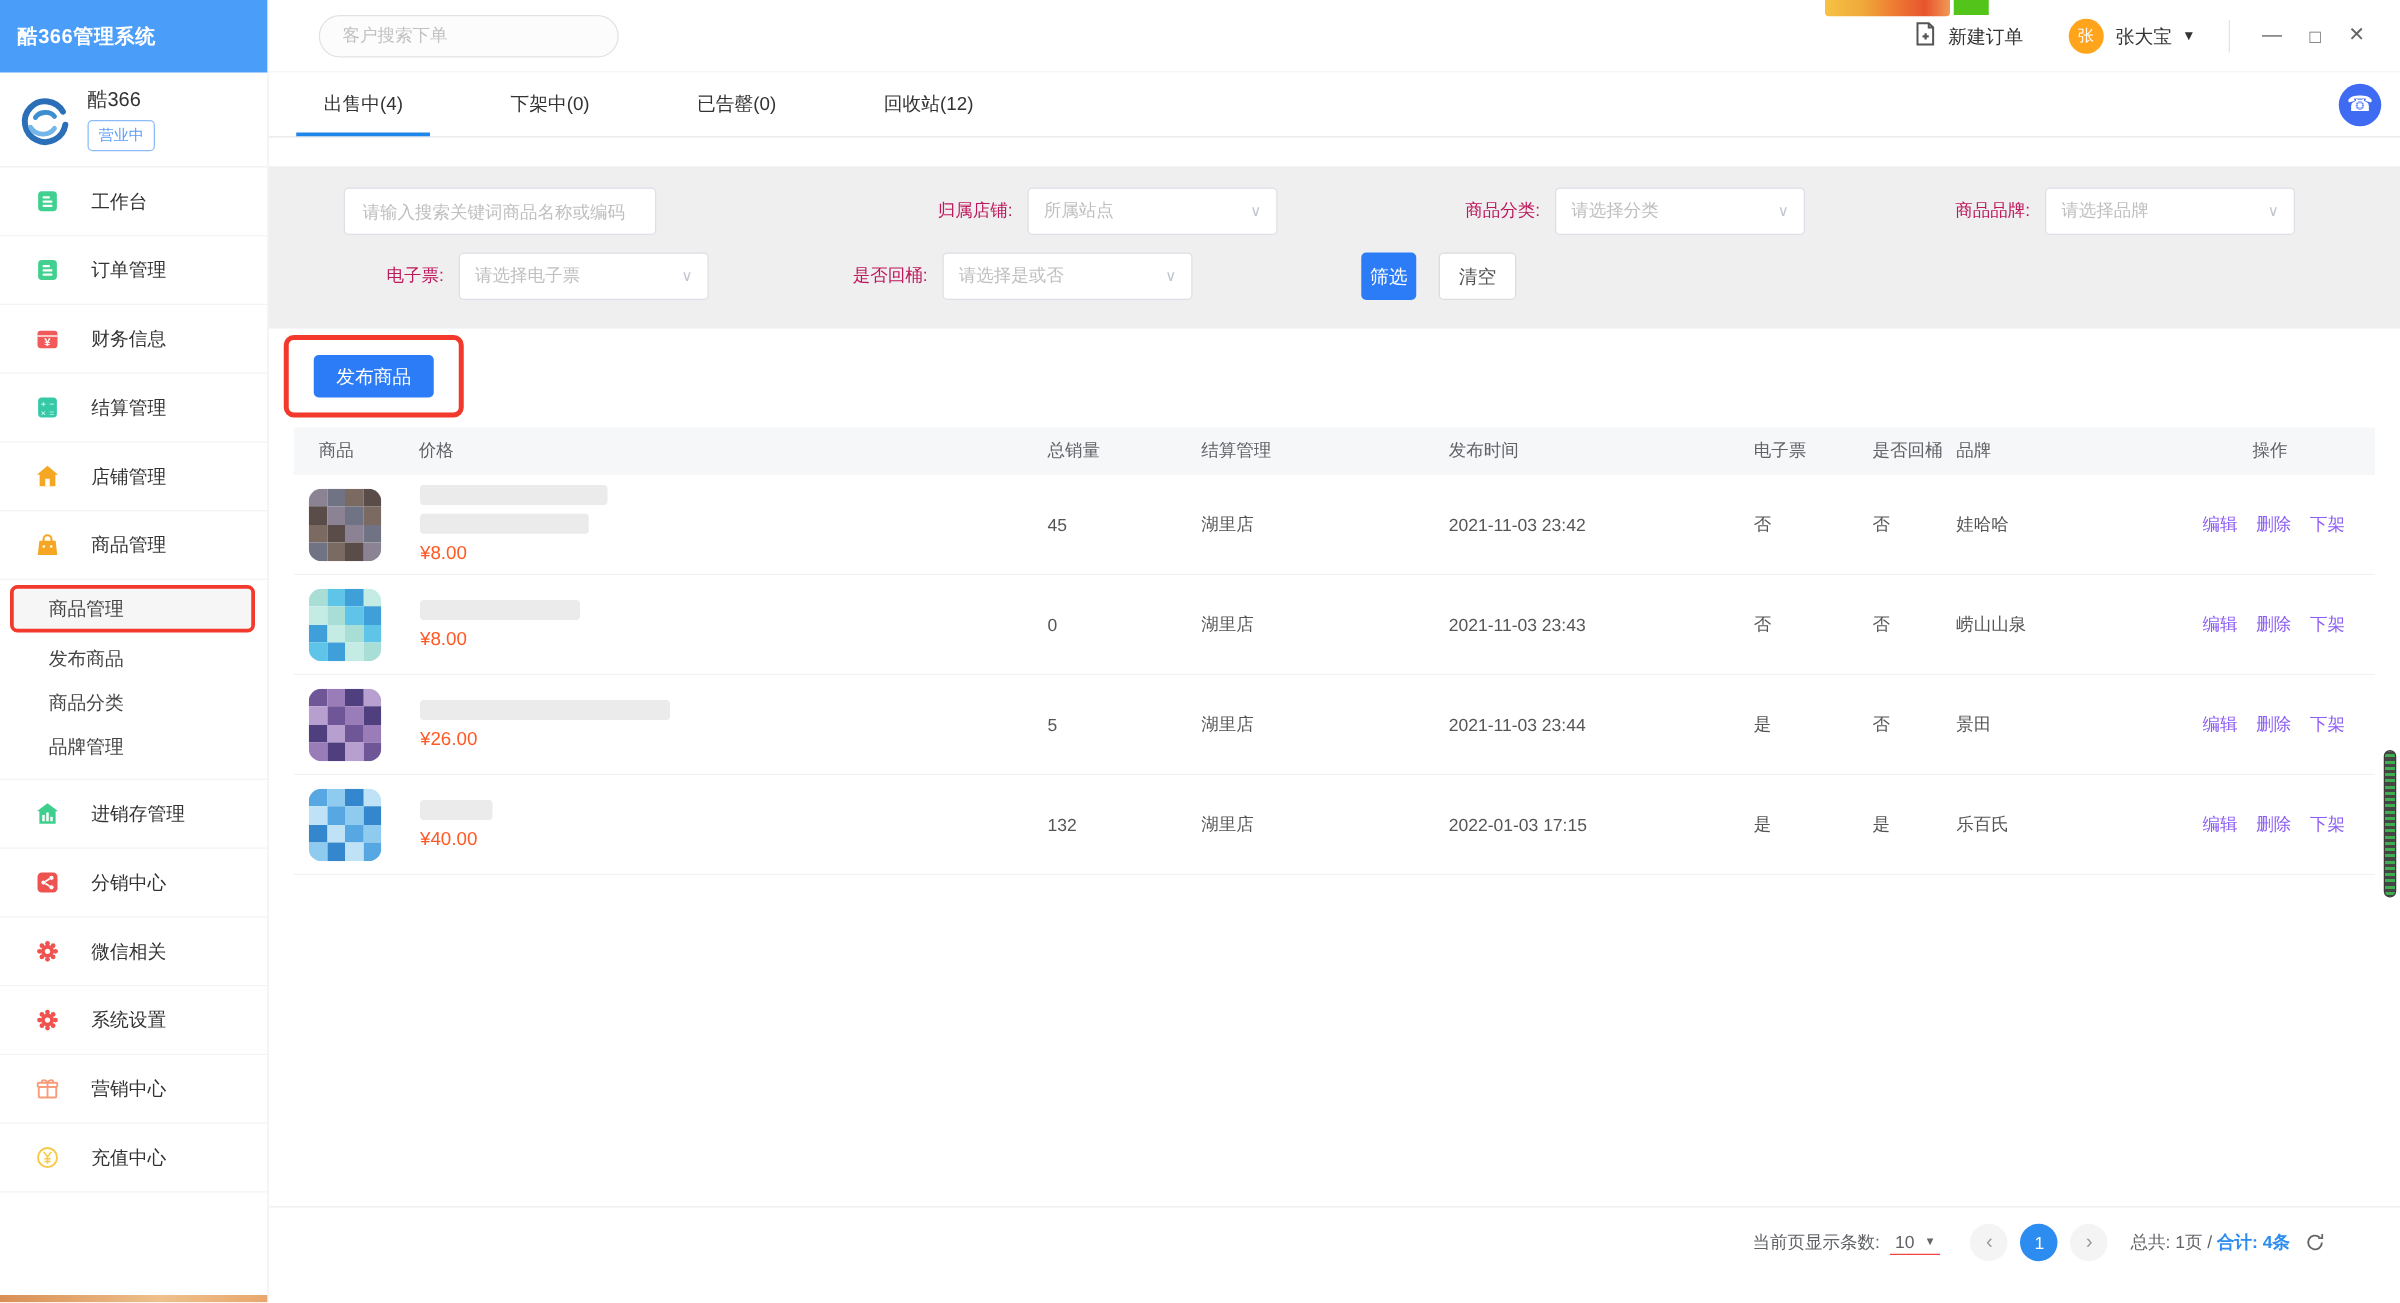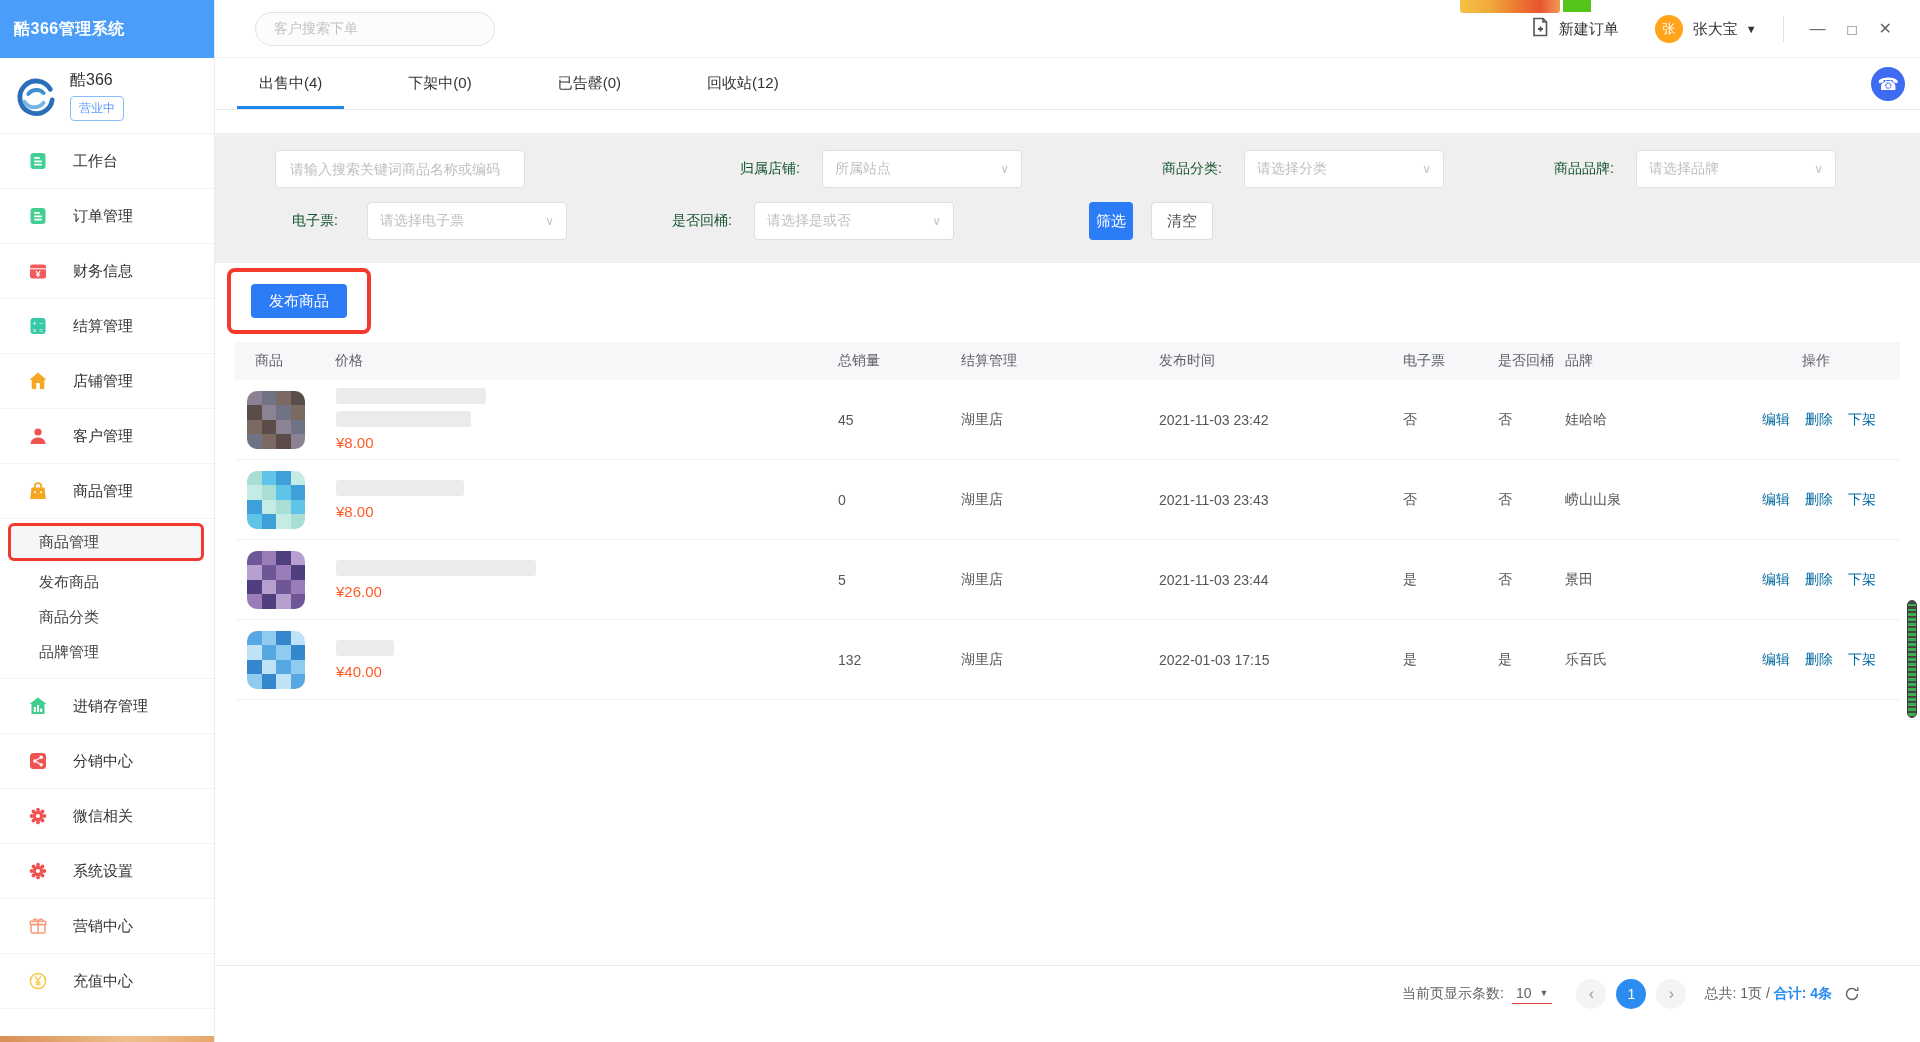--- a/index.html
+++ b/index.html
@@ -65,21 +65,21 @@
     font-size:15px; color:#333; cursor:pointer; }
   .tab.active::after { content:""; position:absolute; left:0; right:0; bottom:0; height:3px;
     background:#1f87ea; }
   .support { position:absolute; right:15px; top:9px; width:34px; height:34px; border-radius:50%;
     background:#3f6bf3; color:#fff; font-size:17px; display:flex; align-items:center;
     justify-content:center; cursor:pointer; }
 
   .content { flex:1; background:#fff; display:flex; flex-direction:column; overflow:hidden; }
   .filter-panel { margin-top:23px; background:#efefef; padding:17px 0 5px 0; flex:0 0 130px; }
   .f-row { display:flex; align-items:center; height:38px; margin-bottom:14px; }
-  .f-label { width:80px; text-align:center; font-size:14px; color:#14532d; margin-right:12px; white-space:nowrap; }
+  .f-label { width:80px; text-align:right; font-size:14px; color:#be185d; margin-right:12px; white-space:nowrap; }
   .f-input { width:250px; height:38px; margin-left:60px; border:1px solid #dcdfe6; border-radius:4px;
     background:#fff; padding:0 14px; font-size:14px; color:#333; outline:none;
     font-family:"Liberation Sans","DejaVu Sans",sans-serif; }
   .f-input::placeholder { color:#bfbfbf; }
   .f-select { width:200px; height:38px; background:#fff; border:1px solid #dcdfe6; border-radius:4px;
     display:flex; align-items:center; justify-content:space-between; padding:0 12px;
     font-size:14px; color:#bfbfbf; cursor:pointer; }
   .f-select .chev { color:#c0c4cc; font-size:12px; }
   .ml205{margin-left:205px} .ml130{margin-left:130px} .ml100{margin-left:100px}
   .ml60{margin-left:60px} .ml95{margin-left:95px} .ml135{margin-left:135px} .ml18{margin-left:18px}
@@ -106,21 +106,21 @@
   .thead .col1 { padding-left:30px; }
   .col2 { width:123px; } .col3 { width:198px; } .col4 { width:234px; }
   .col5 { width:80px; padding-left:10px; } .col6 { width:92px; padding-left:25px; }
   .col7 { width:176px; }
   .col8 { width:159px; display:flex; justify-content:flex-end; gap:15px; padding-right:24px; }
   .thead .col8 { display:block; text-align:right; padding-right:70px; }
   .mosaic { width:58px; height:58px; border-radius:10px; overflow:hidden; display:grid;
     grid-template-columns:repeat(4,1fr); grid-template-rows:repeat(4,1fr); margin-left:12px; }
   .blur-line { height:16px; background:#ebebeb; border-radius:3px; margin-bottom:7px; }
   .price { font-size:15px; color:#ff5a26; margin-top:4px; }
-  .link { color:#0369a1; font-size:14px; text-decoration:none; cursor:pointer; }
+  .link { color:#8b5cf6; font-size:14px; text-decoration:none; cursor:pointer; }
 
   .card-footer { margin-top:auto; border-top:1px solid #ececec; height:57px; display:flex;
     align-items:center; justify-content:flex-end; padding-right:60px; font-size:14px; color:#606266; }
   .pg-size { display:inline-flex; align-items:center; border-bottom:1px solid #ef4444;
     margin:0 14px 0 8px; padding:0 4px 2px 4px; cursor:pointer; color:#606266; }
   .pg-size .pg-caret { font-size:9px; color:#666; margin-left:8px; }
   .pg-circle { width:30px; height:30px; border-radius:50%; display:inline-flex; align-items:center;
     justify-content:center; margin-left:10px; cursor:pointer; background:#f4f4f5; color:#999;
     font-size:16px; }
   .pg-circle.cur { background:#2d8cf0; color:#fff; font-size:14px; }
@@ -188,27 +188,20 @@
               <text x="13.4" y="16.6" font-size="7" fill="#fff" text-anchor="middle" font-family="sans-serif">=</text>
             </svg></span>
           <span class="lbl">结算管理</span>
         </div>
         <div class="mi">
           <span class="ic"><svg viewBox="0 0 20 20" width="20" height="20">
               <path d="M10 1.5 1.5 8.8h2.2V18h12.6V8.8h2.2z" fill="#f5a623"></path>
               <rect x="8.2" y="12" width="3.6" height="6" fill="#fff"></rect>
             </svg></span>
           <span class="lbl">店铺管理</span>
-        </div>
-        <div class="mi">
-          <span class="ic"><svg viewBox="0 0 20 20" width="20" height="20">
-              <circle cx="10" cy="6" r="3.6" fill="#ef5350"></circle>
-              <path d="M2.5 18c0-4.1 3.4-6.6 7.5-6.6s7.5 2.5 7.5 6.6z" fill="#ef5350"></path>
-            </svg></span>
-          <span class="lbl">客户管理</span>
         </div>
         <div class="mi">
           <span class="ic"><svg viewBox="0 0 20 20" width="20" height="20">
               <path d="M6.8 8.5V5.4a3.2 3.2 0 0 1 6.4 0v3.1" fill="none" stroke="#f5a623" stroke-width="1.7"></path>
               <path d="M3.5 6.5h13L17.8 18H2.2z" fill="#f5a623"></path>
               <circle cx="7" cy="11.2" r="1" fill="#fff"></circle>
               <circle cx="13" cy="11.2" r="1" fill="#fff"></circle>
             </svg></span>
           <span class="lbl">商品管理</span>
         </div>

